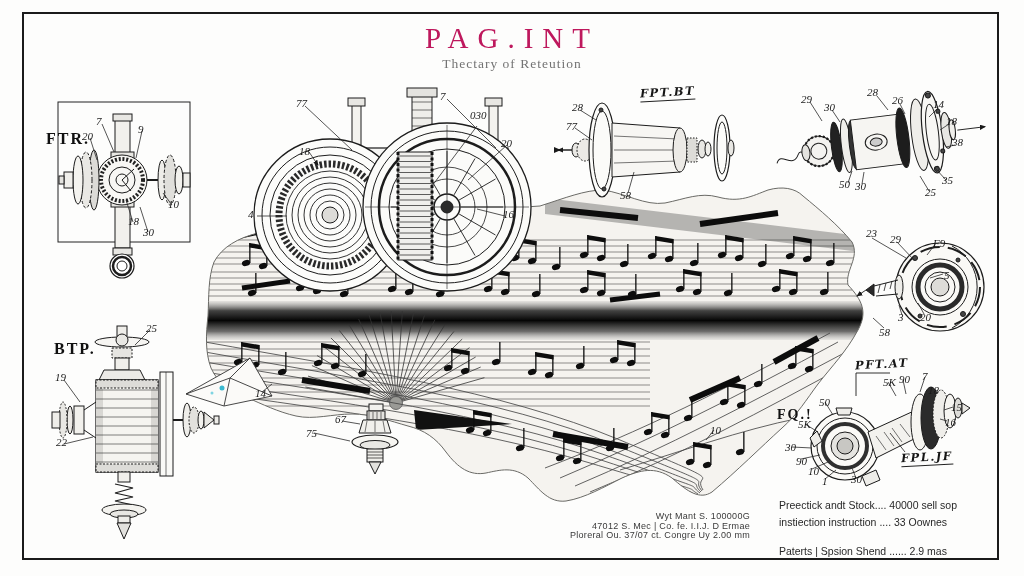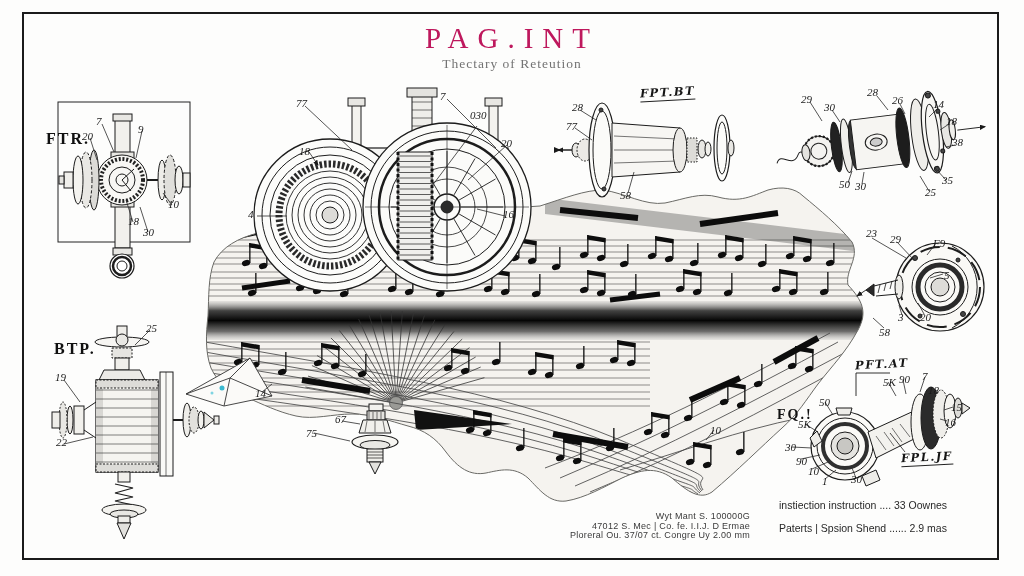--- a/index.html
+++ b/index.html
@@ -12,21 +12,21 @@
   .subtitle{position:absolute;left:0;top:56px;width:100%;text-align:center;
          font:400 13.5px "Liberation Serif",serif;letter-spacing:1px;color:#737373;}
   .figname{position:absolute;font:700 16px "Liberation Serif",serif;letter-spacing:2px;color:#101010;margin-top:35px;}
   .ref{position:absolute;font:italic 11px "Liberation Serif",serif;color:#1a1a1a;white-space:nowrap;}
   .hand{position:absolute;font:italic 700 11.5px "DejaVu Serif",serif;letter-spacing:1.5px;color:#161616;
         transform:rotate(-3deg);white-space:nowrap;}
   .hand.u{border-bottom:1.5px solid #222;padding-bottom:1px;}
   .foot-c{position:absolute;right:274px;top:512px;text-align:right;
           font:9px/9.6px "Liberation Sans",sans-serif;color:#3a3a3a;letter-spacing:.3px;}
   .foot-r{position:absolute;left:779px;top:497px;font:10.5px/17px "Liberation Sans",sans-serif;color:#282828;}
-  .foot-r .l3{margin-top:6px;}
+  .foot-r .l3{margin-top:12px;}
 </style>
 </head>
 <body>
 
 <div class="sheet">
   <div class="frame"></div>
 
   <svg width="1024" height="576" viewBox="0 0 1024 576">
     <defs>
       <marker id="arr" markerWidth="8" markerHeight="8" refX="6" refY="3" orient="auto">
@@ -649,16 +649,17 @@
   <span class="ref" style="left:335px;top:413px">67</span>
   <span class="ref" style="left:306px;top:427px">75</span>
   <span class="ref" style="left:710px;top:424px">10</span>
 
   <div class="foot-c">
     <div>Wyt Mant S. 100000G</div>
     <div>47012 S. Mec | Co. fe. I.I.J. D Ermae</div>
     <div>Ploreral Ou. 37/07 ct. Congre Uy 2.00 mm</div>
   </div>
   <div class="foot-r">
+    <div>Preectick andt Stock.... 40000 sell sop</div>
     <div>instiection instruction .... 33 Oownes</div>
     <div class="l3">Paterts | Spsion Shend ...... 2.9 mas</div>
   </div>
 </div>
 
 </body></html>

